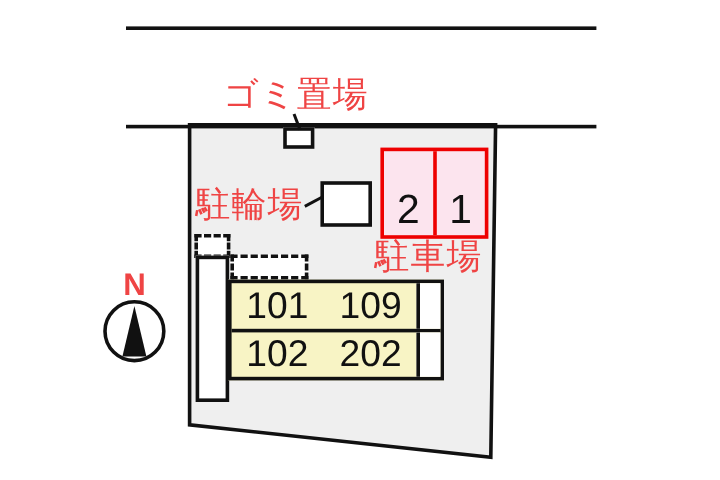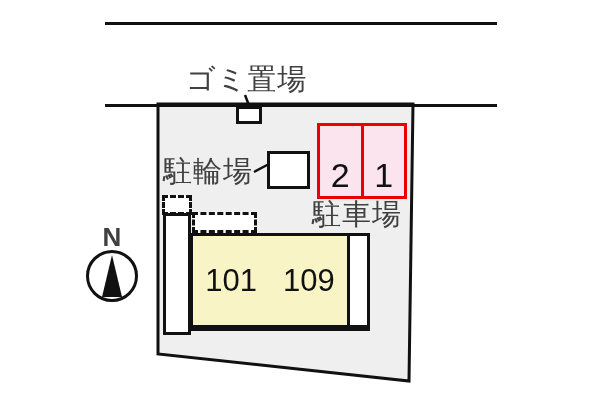--- a/index.html
+++ b/index.html
@@ -1,21 +1,21 @@
 <!DOCTYPE html>
 <html><head>
 <meta charset="utf-8">
 <style>
   html,body{margin:0;padding:0;background:#ffffff;}
   #stage{
     position:relative;width:600px;height:400px;background:#ffffff;overflow:hidden;
     font-family:"Liberation Sans","DejaVu Sans",sans-serif;color:#111;
   }
   .abs{position:absolute;box-sizing:border-box;}
-  .label{position:absolute;white-space:nowrap;color:#404040;line-height:1;z-index:6;}
+  .label{position:absolute;white-space:nowrap;color:#ef4444;line-height:1;z-index:6;}
   .jp{font-size:29px;letter-spacing:1px;font-weight:500;}
   #svg-base{position:absolute;left:0;top:0;z-index:1;}
   #svg-lines{position:absolute;left:0;top:0;z-index:5;}
 
   .road-line{position:absolute;height:3px;background:#111;z-index:2;}
 
   .white-box{background:#fff;border:3px solid #111;z-index:4;}
   .dashed-box{background:#fff;border:3px dashed #111;z-index:4;}
 
   
@@ -23,21 +23,21 @@
     left:317px;top:123px;width:90px;height:76px;z-index:4;
     border:3px solid var(--red);background:var(--pink);
     display:flex;
   }
   .stall{flex:1;display:flex;align-items:flex-end;justify-content:center;
          font-size:34px;padding-bottom:1px;color:#111;}
   .stall.first{border-right:3px solid var(--red);}
 
   
   #building{
-    left:190px;top:233px;width:180px;height:98px;z-index:4;
+    left:190px;top:233px;width:180px;height:84px;z-index:4;
     border:3px solid #111;background:var(--yellow);
     display:flex;flex-direction:column;
   }
   .b-row{flex:1;display:flex;}
   .b-row.top{border-bottom:3px solid #111;}
   .b-units{flex:1;display:flex;align-items:center;justify-content:center;gap:26px;
            font-size:31px;color:#111;}
   .b-strip{width:17px;background:#fff;border-left:3px solid #111;}
 
   
@@ -79,20 +79,27 @@
   <div class="abs white-box" style="left:163px;top:213px;width:28px;height:122px;"></div>
 
   <div class="abs" id="building">
     <div class="b-row top">
       <div class="b-units">
         <span>101</span>
         <span>109</span>
       </div>
       <div class="b-strip"></div>
     </div>
+    <div class="b-row">
+      <div class="b-units">
+        <span>102</span>
+        <span>202</span>
+      </div>
+      <div class="b-strip"></div>
+    </div>
   </div>
 
   <div class="label" id="compass-n">N</div>
   <div class="abs" id="compass-circle">
     <svg width="46" height="46" viewBox="0 0 46 46">
       <polygon points="23,2 13,44 33,44" fill="#111"></polygon>
     </svg>
   </div>
 
   <svg id="svg-lines" width="600" height="400" viewBox="0 0 600 400">

